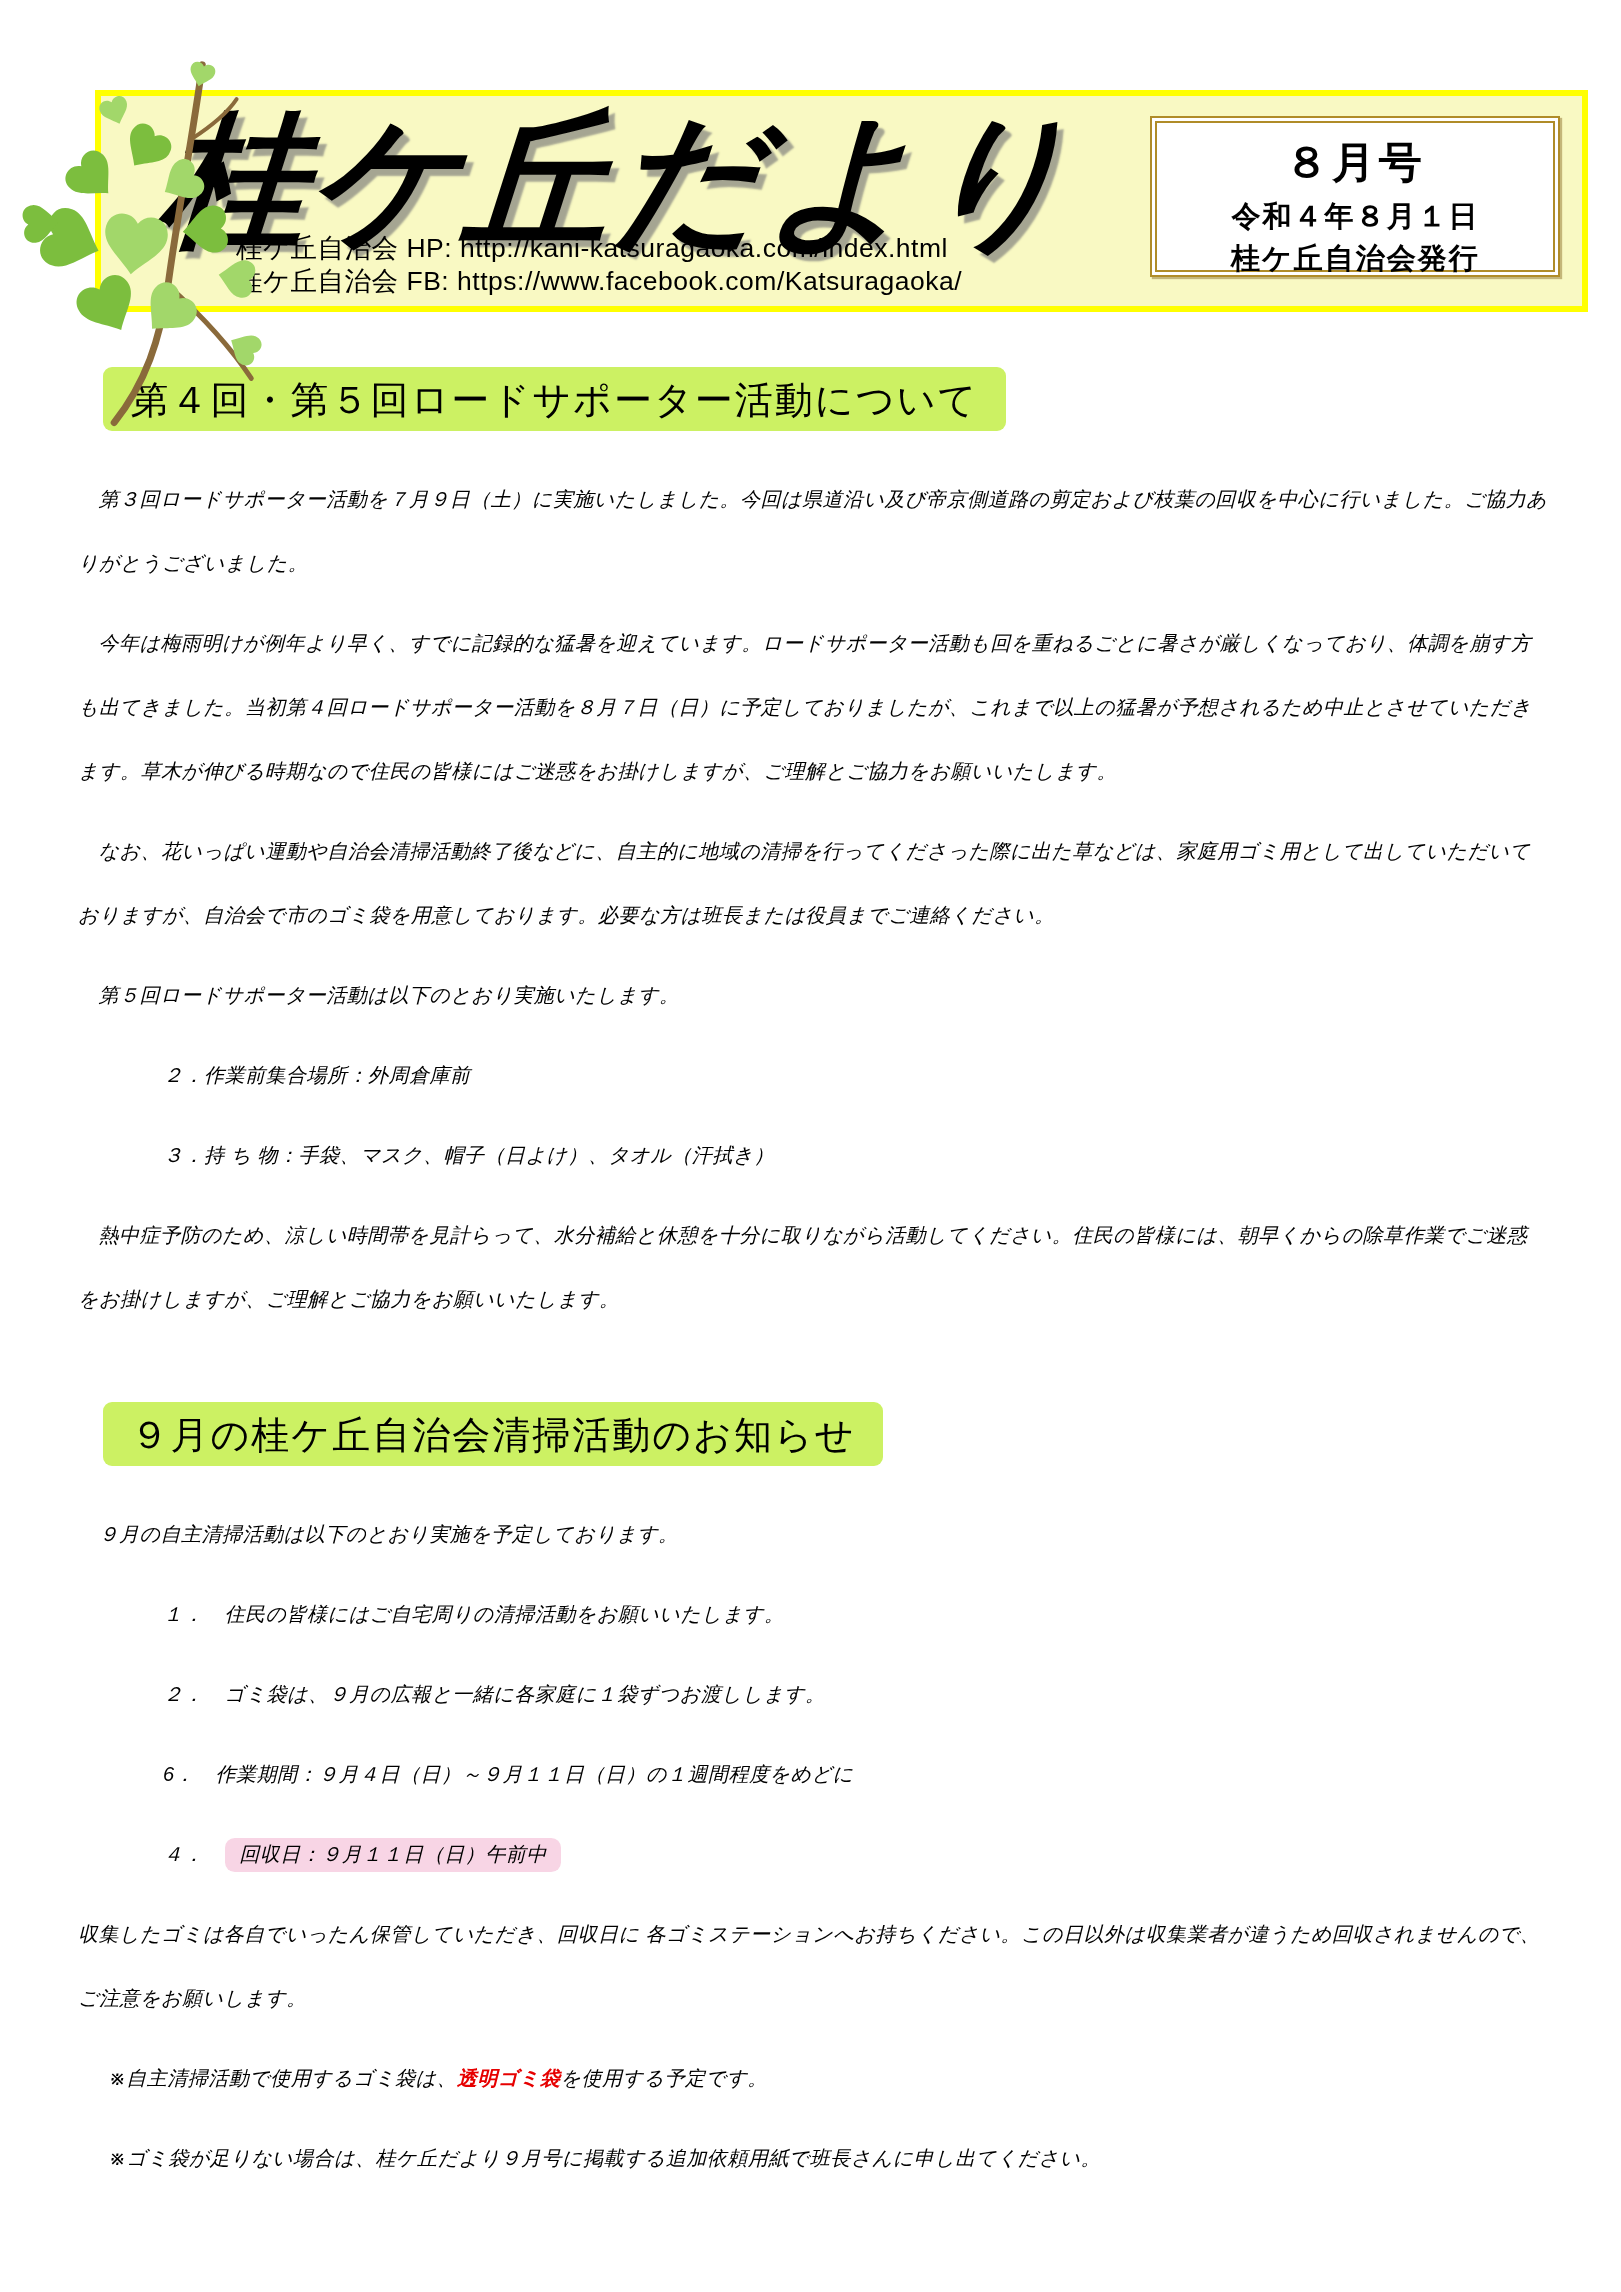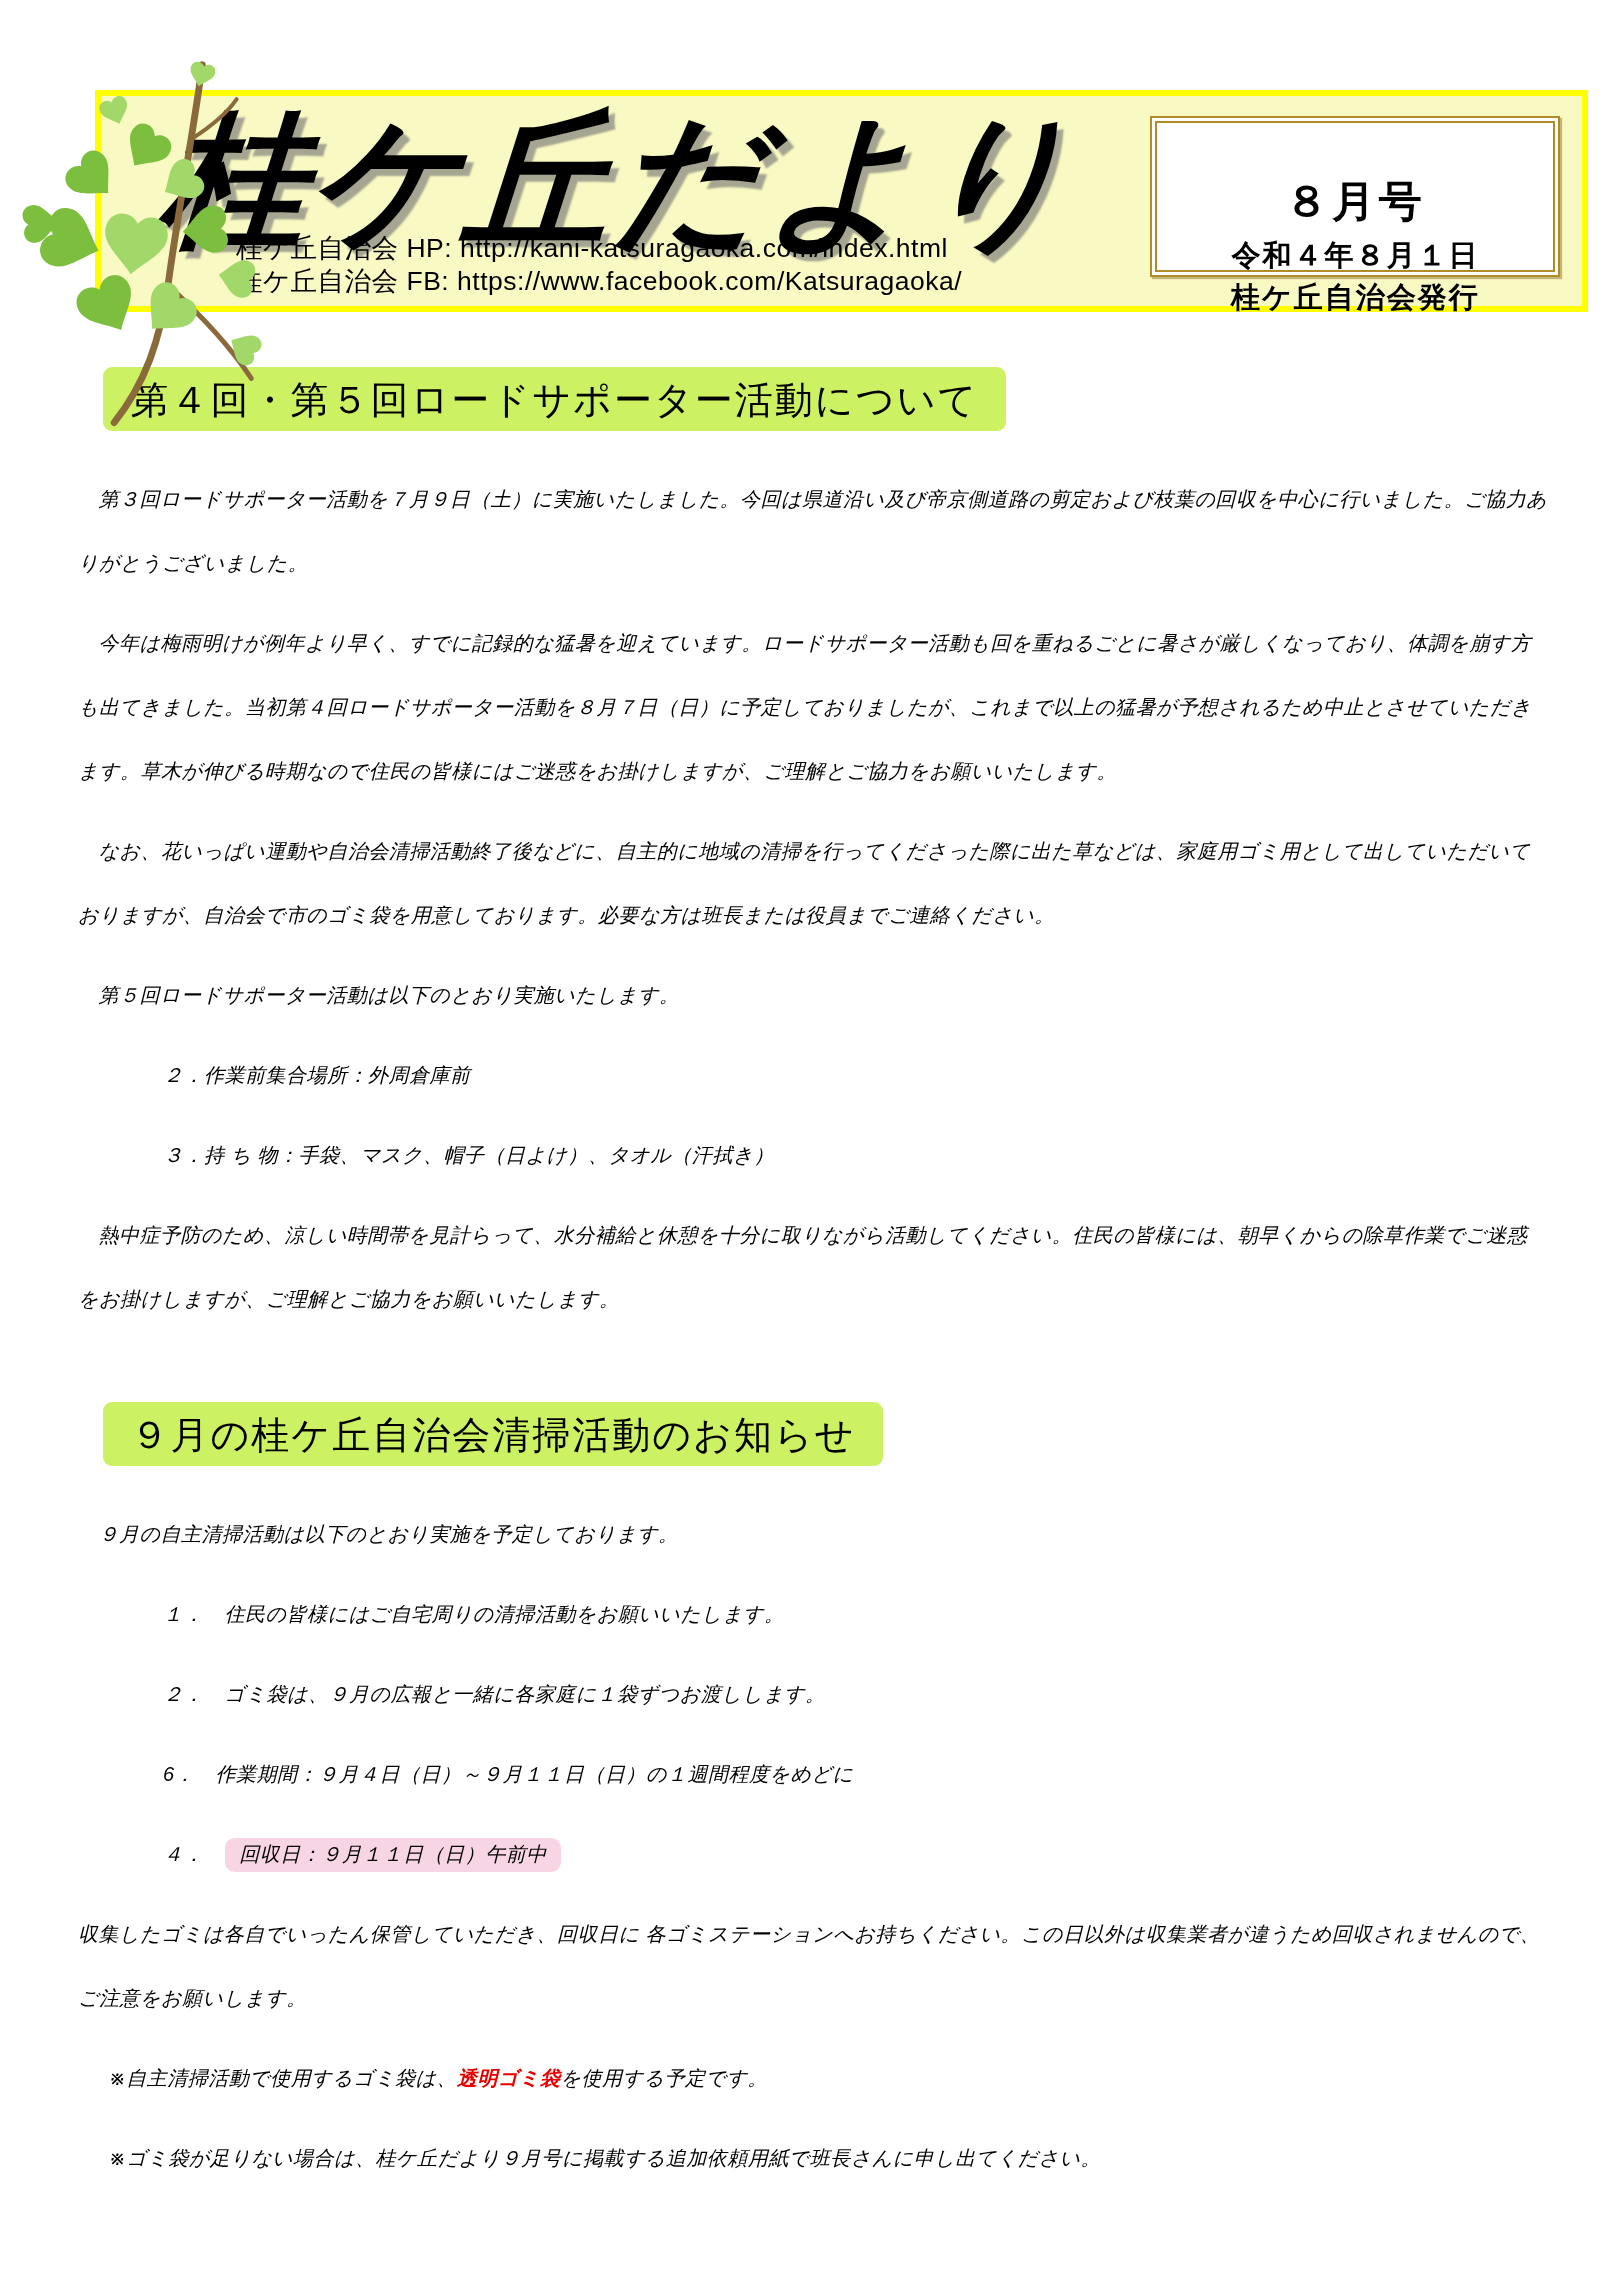--- a/index.html
+++ b/index.html
@@ -46,21 +46,21 @@
   .issue-box {
     position: absolute;
     right: 21.6px; top: 19.6px;
     width: 410px; height: 161px;
     background: #ffffff;
     border: 7.8px double var(--issue-border, #b08c28);
     box-shadow: 2px 2px 1px rgba(130,100,30,0.45);
     text-align: center;
     padding-top: 11.8px;
   }
-  .issue-no   { font-size: 43px; font-weight: bold; letter-spacing: 3.9px; margin-top: 39px; }
+  .issue-no   { font-size: 43px; font-weight: bold; letter-spacing: 3.9px; }
   .issue-date { font-size: 29px; font-weight: bold; letter-spacing: 2px; margin-top: 4.9px; }
   .issue-pub  { font-size: 29px; font-weight: bold; letter-spacing: 2px; margin-top: 2px; }
 
   
   .leaves {
     position: absolute;
     left: 15.7px; top: 55px;
     width: 306px; height: 394px;
     z-index: 3;
     pointer-events: none;

